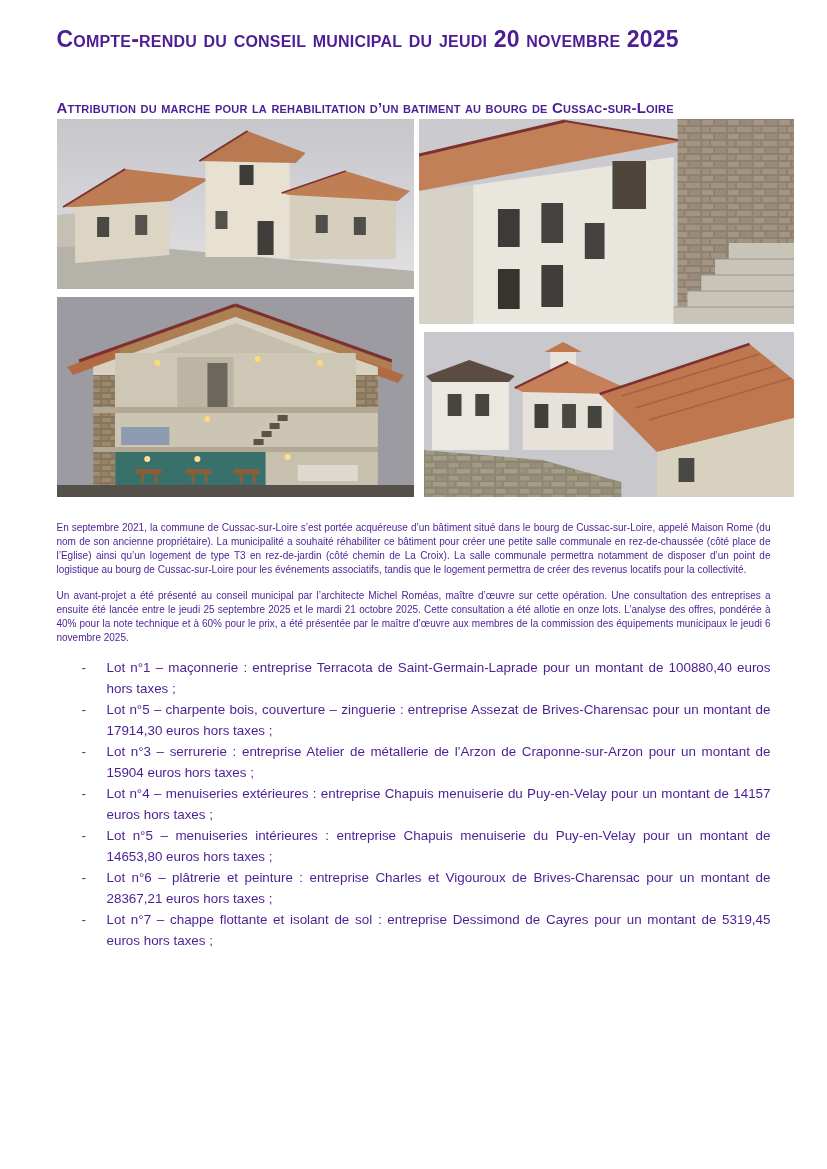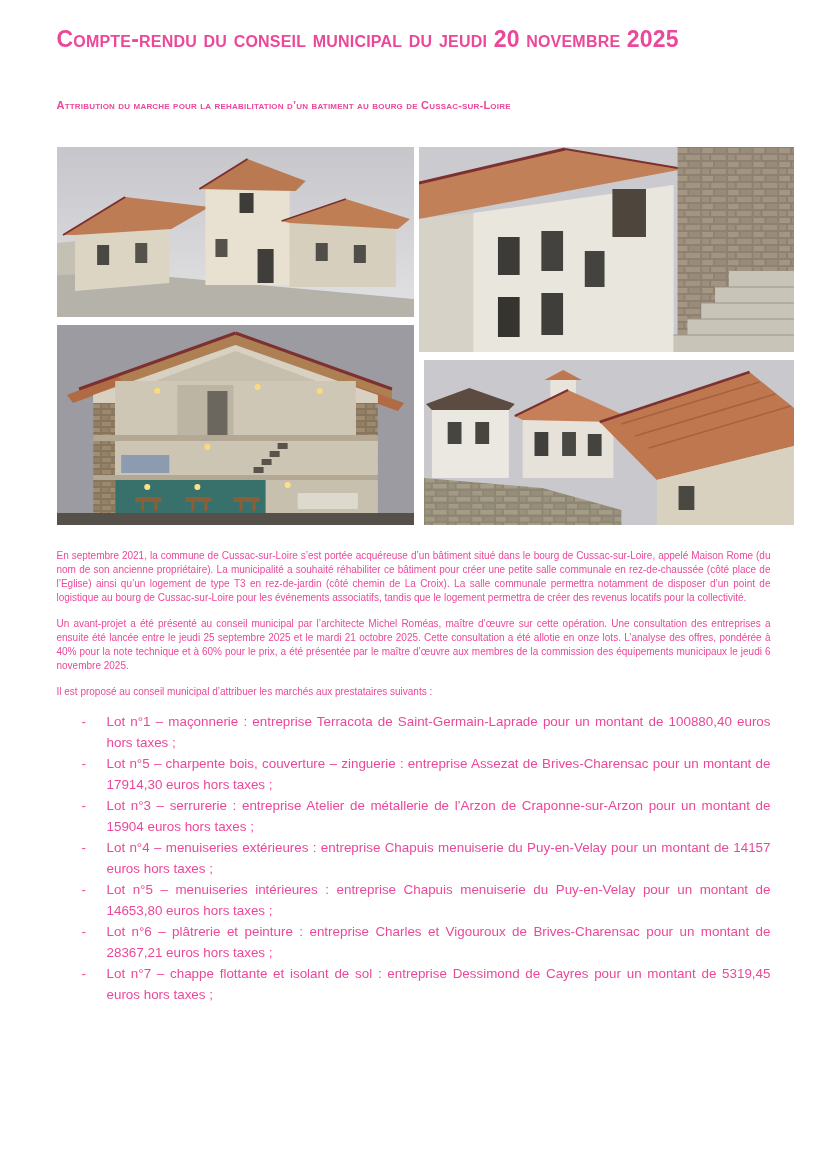--- a/index.html
+++ b/index.html
@@ -5,39 +5,39 @@
 <style>
   * { margin: 0; padding: 0; box-sizing: border-box; }
   html, body { background: #ffffff; }
   .page {
     width: 794px;
     height: 1169px;
     margin: 0 auto;
     background: #ffffff;
     padding: 26px 40px 0 40px;
     font-family: "Liberation Sans", sans-serif;
-    color: #ec4899;
+    color: #4c1d95;
     overflow: hidden;
   }
   h1.doc-title {
     font-size: 23px;
     font-weight: 700;
     font-variant: small-caps;
     letter-spacing: 0.2px;
     line-height: 1.15;
     margin-bottom: 47px;
     white-space: nowrap;
   }
   h2.section-heading {
-    font-size: 11px;
+    font-size: 15px;
     font-weight: 700;
     font-variant: small-caps;
     letter-spacing: 0.2px;
     line-height: 1.2;
-    margin-bottom: 34px;
+    margin-bottom: 2px;
   }
   .image-grid { display: flex; gap: 5px; margin-bottom: 24px; }
   .img-col { display: flex; flex-direction: column; gap: 8px; }
   .img-col-left { width: 357px; flex: 0 0 357px; }
   .img-col-right { flex: 1; }
   .render { width: 100%; overflow: hidden; background: #c9c9cd; }
   .render svg { display: block; width: 100%; height: 100%; }
   .render-a { height: 170px; }
   .render-c { height: 200px; }
   .render-b { height: 205px; }
@@ -239,21 +239,20 @@
         </svg>
       </div>
 
     </div>
   </div>
 
   <p class="body-text">En septembre 2021, la commune de Cussac-sur-Loire s’est portée acquéreuse d’un bâtiment situé dans le bourg de Cussac-sur-Loire, appelé Maison Rome (du nom de son ancienne propriétaire). La municipalité a souhaité réhabiliter ce bâtiment pour créer une petite salle communale en rez-de-chaussée (côté place de l’Eglise) ainsi qu’un logement de type T3 en rez-de-jardin (côté chemin de La Croix). La salle communale permettra notamment de disposer d’un point de logistique au bourg de Cussac-sur-Loire pour les événements associatifs, tandis que le logement permettra de créer des revenus locatifs pour la collectivité.</p>
 
   <p class="body-text">Un avant-projet a été présenté au conseil municipal par l’architecte Michel Roméas, maître d’œuvre sur cette opération. Une consultation des entreprises a ensuite été lancée entre le jeudi 25 septembre 2025 et le mardi 21 octobre 2025. Cette consultation a été allotie en onze lots. L’analyse des offres, pondérée à 40% pour la note technique et à 60% pour le prix, a été présentée par le maître d’œuvre aux membres de la commission des équipements municipaux le jeudi 6 novembre 2025.</p>
 
-  <p class="body-text">Il est proposé au conseil municipal d’attribuer les marchés aux prestataires suivants :</p>
 
   <ul class="lots">
     <li>
       <span class="marker">-</span>
       <span>Lot n°1 – maçonnerie : entreprise Terracota de Saint-Germain-Laprade pour un montant de 100880,40 euros hors taxes ;</span>
     </li>
     <li>
       <span class="marker">-</span>
       <span>Lot n°5 – charpente bois, couverture – zinguerie : entreprise Assezat de Brives-Charensac pour un montant de 17914,30 euros hors taxes ;</span>
     </li>

